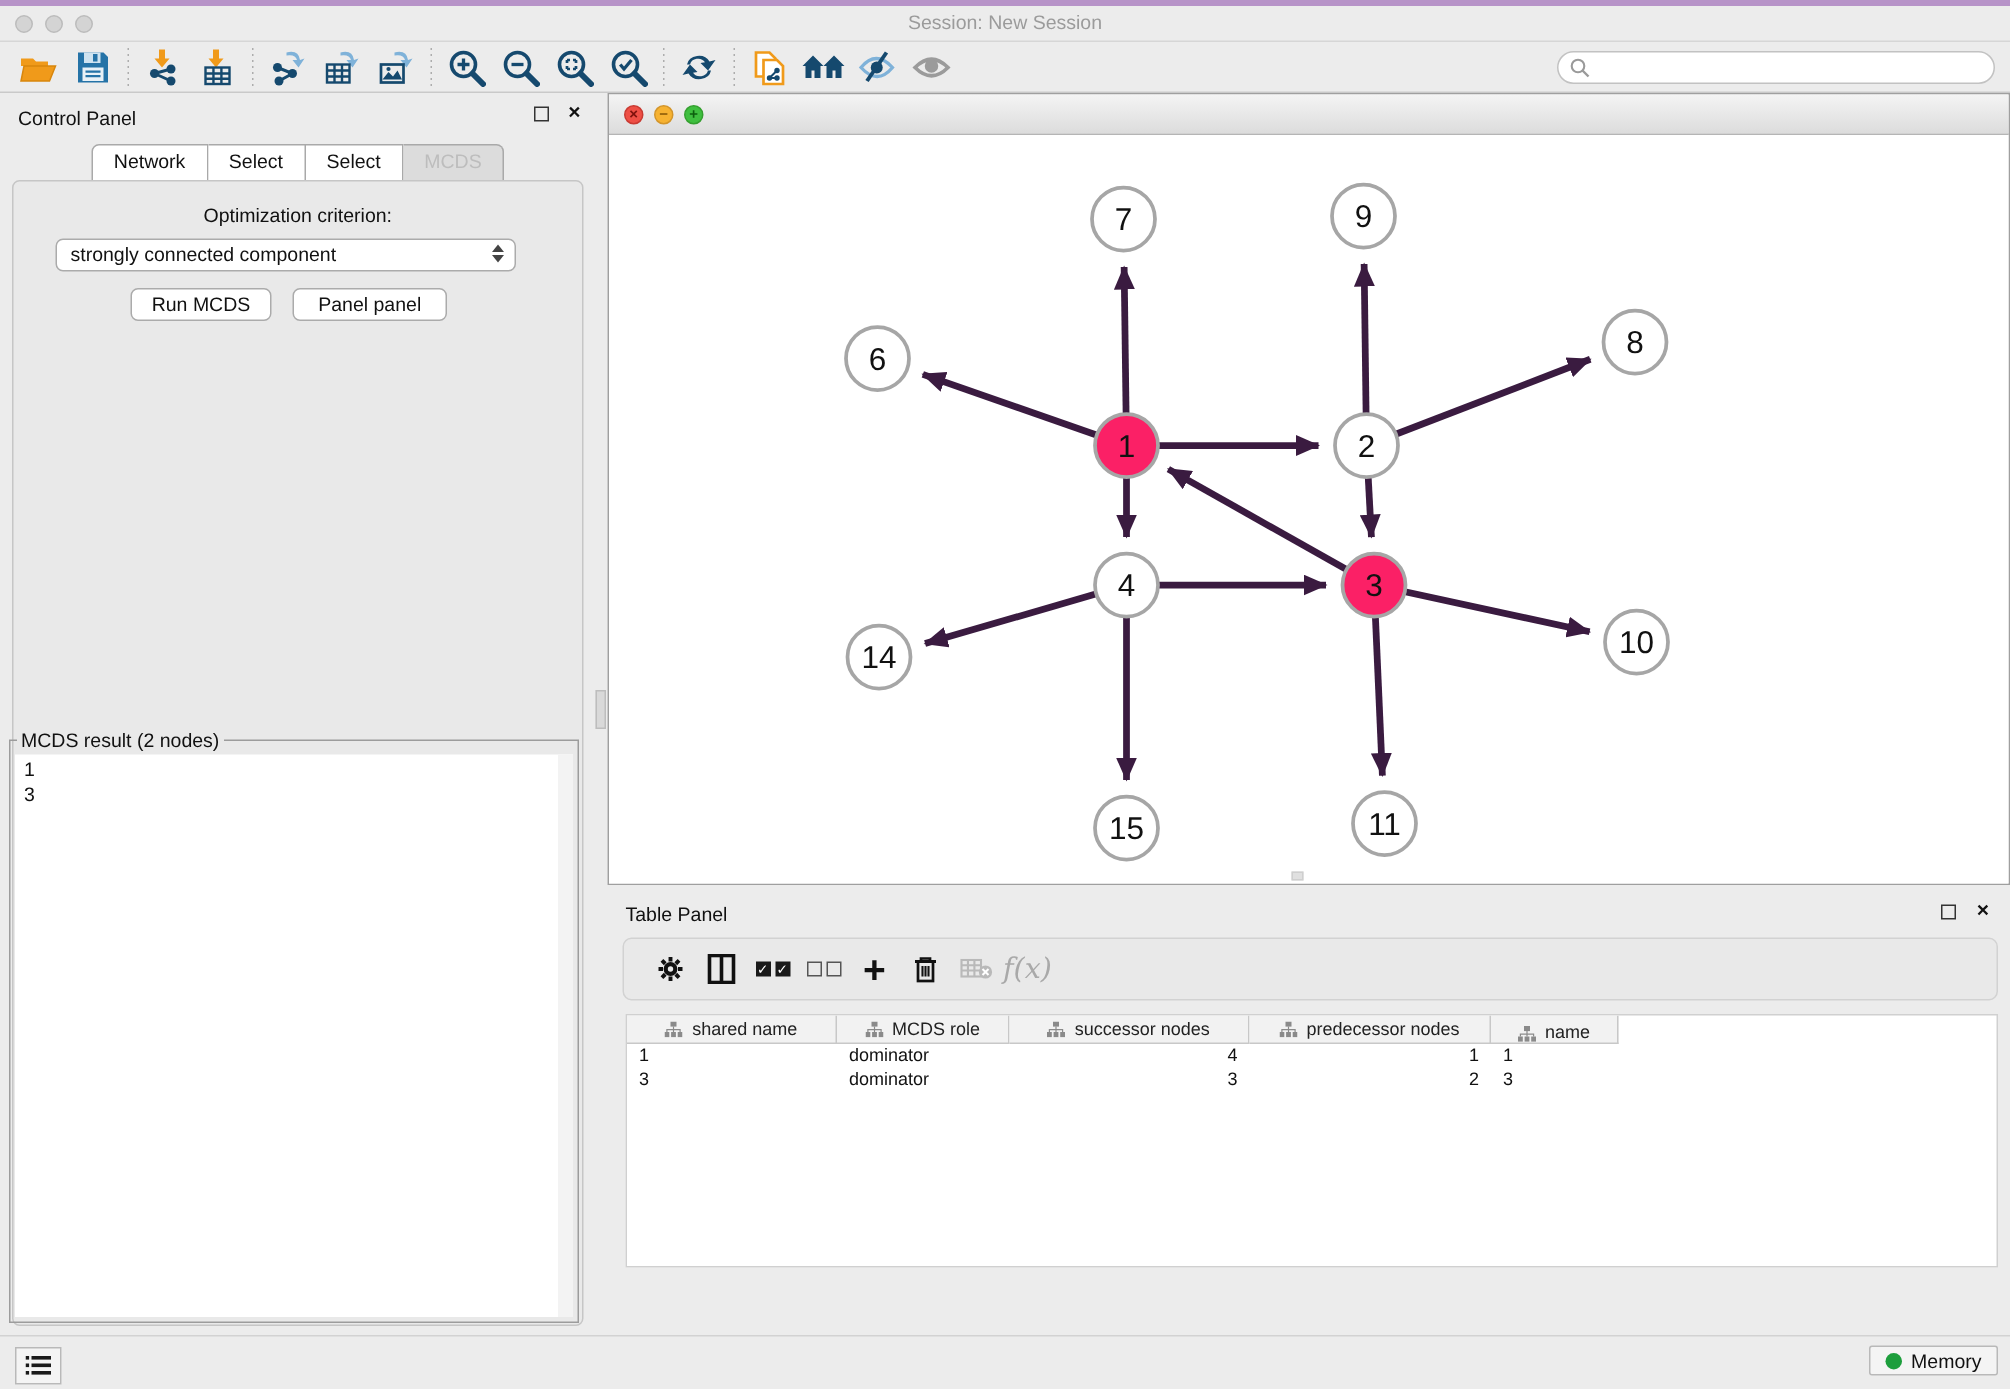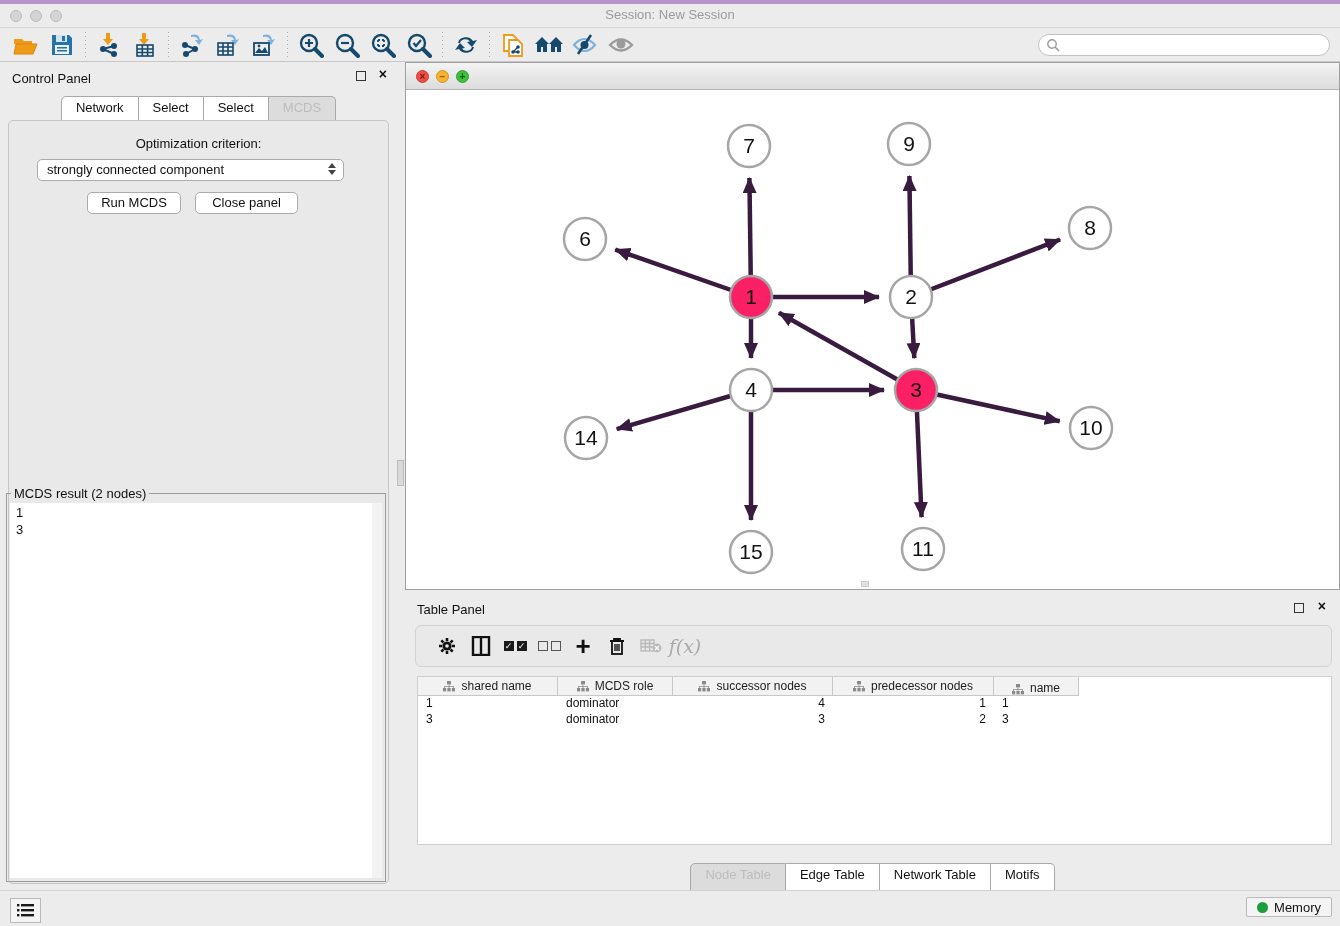--- a/index.html
+++ b/index.html
@@ -282,21 +282,21 @@
     <div id="cp-content"></div>
     <div id="opt-label">Optimization criterion:</div>
     <div id="opt-select">
       <span>strongly connected component</span>
       <span class="stepper">
           <span class="chev-up"></span>
           <span class="chev-down"></span>
         </span>
     </div>
     <div class="btn" id="run-btn">Run MCDS</div>
-    <div class="btn" id="close-panel-btn">Close panel</div>
+    <div class="btn" id="close-panel-btn">Panel panel</div>
     <fieldset id="result-group">
       <legend>MCDS result (2 nodes)</legend>
       <div id="result-inner">
         <div id="result-text">1
 3</div>
         <div id="result-scroll"></div>
       </div>
     </fieldset>
   </div>
 
@@ -502,26 +502,20 @@
           <div class="tr">
             <div class="td" style="width: 140px;">3</div>
             <div class="td" style="width: 115px;">dominator</div>
             <div class="td right" style="width: 160px;">3</div>
             <div class="td right" style="width: 161px;">2</div>
             <div class="td" style="width: 85px;">3</div>
           </div>
         </div>
     </div>
 
-    <div id="tp-tabs">
-        <div class="tab active">Node Table</div>
-        <div class="tab">Edge Table</div>
-        <div class="tab">Network Table</div>
-        <div class="tab">Motifs</div>
-      </div>
   </div>
 
   <div id="status-bar" class="abs">
     <div id="list-btn">
       <svg width="17" height="15" viewBox="0 0 17 15">
           <g fill="#1a1a1a">
             <rect x="0" y="1" width="2.4" height="2.4"></rect>
             <rect x="4" y="1" width="13" height="2.4"></rect>
             <rect x="0" y="6" width="2.4" height="2.4"></rect>
             <rect x="4" y="6" width="13" height="2.4"></rect>

